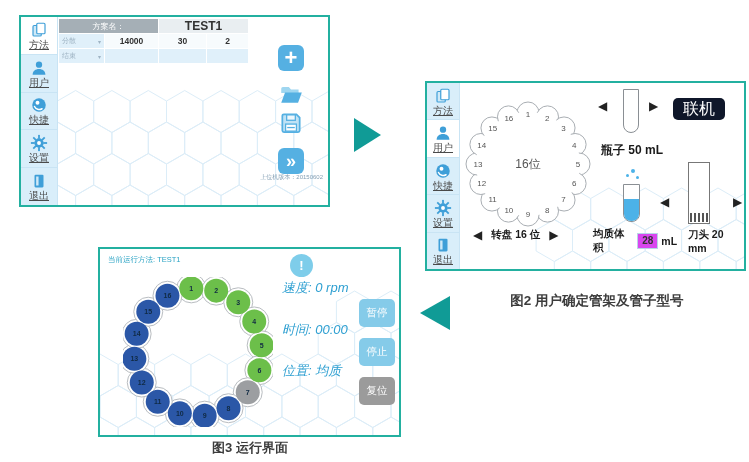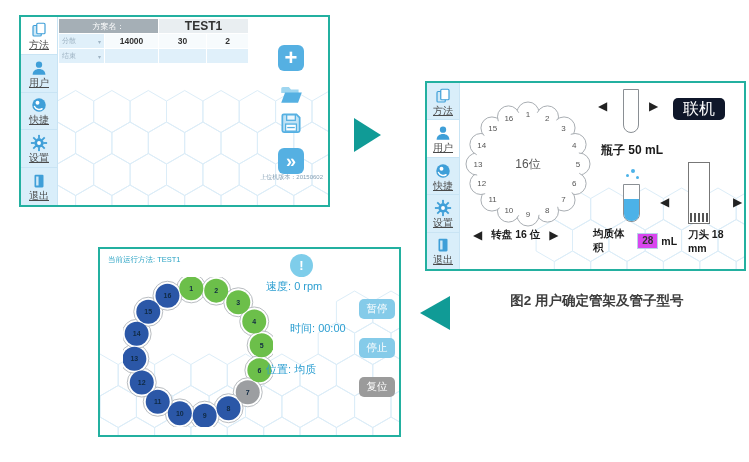--- a/index.html
+++ b/index.html
@@ -71,22 +71,22 @@
   .rowgrp{position:absolute;z-index:2;display:flex;align-items:center;font-size:10.5px;font-weight:600;color:#1a1a1a;}
   .turn-grp{left:46px;top:145px;gap:9px;}
   .vol-grp{left:166px;top:144px;gap:3px;}
   .valbox{border:1px solid #b9d6e6;background:#d946ef;padding:0 4px;font-size:10px;color:#333;line-height:14px;}
   .spc{width:5px;}
   
   .method-line{position:absolute;left:8px;top:6px;font-size:7.5px;color:#2aa3c4;z-index:1;}
   .info{position:absolute;left:190px;top:5px;width:23px;height:23px;border-radius:50%;background:#7ecdea;
         color:#fff;font-weight:bold;font-size:13px;display:flex;align-items:center;justify-content:center;z-index:2;cursor:pointer;}
   .d3{left:23px;top:28px;}
-  .readout{position:absolute;left:166px;font-size:11px;color:#2d9fd1;z-index:1;white-space:nowrap;}
-  .ctrlbtn{position:absolute;left:259px;width:36px;height:20px;border-radius:5px;color:#fff;font-size:10.5px;
+  .readout{position:absolute;left:182px;font-size:13px;color:#2d9fd1;z-index:1;white-space:nowrap;font-style:italic;}
+  .ctrlbtn{position:absolute;left:259px;width:36px;height:28px;border-radius:5px;color:#fff;font-size:10.5px;
            display:flex;align-items:center;justify-content:center;cursor:pointer;z-index:2;}
   .ctrl-blue{background:#85cbe9;}
   .ctrl-gray{background:#9b9b9b;}
 </style>
 </head>
 <body>
 
 <div class="stage">
 
   <section class="panel fig1">
@@ -384,21 +384,21 @@
     <div class="rowgrp turn-grp">
       <span class="selarrow" style="position:static;">◀</span>
       <span>转盘 16 位</span>
       <span class="selarrow" style="position:static;">▶</span>
     </div>
     <div class="rowgrp vol-grp">
       <span>均质体积</span>
       <span class="valbox">28</span>
       <span>mL</span>
       <span class="spc"></span>
-      <span>刀头 18 mm</span>
+      <span>刀头 20 mm</span>
     </div>
   </section>
   <div class="caption cap2">图2 用户确定管架及管子型号</div>
 
   <div class="bigarrow arr-l"></div>
 
   <section class="panel fig3">
     <svg class="hexbg" viewBox="0 0 299 186" preserveAspectRatio="none">
         <polygon points="272.8,73.5 254.6,84.0 236.4,73.5 236.4,52.5 254.6,42.0 272.8,52.5"></polygon>
         <polygon points="309.2,73.5 291.0,84.0 272.8,73.5 272.8,52.5 291.0,42.0 309.2,52.5"></polygon>
@@ -487,25 +487,26 @@
         <text x="13.635536968435652" y="59.32301793894892" text-anchor="middle" font-size="7" font-weight="bold" fill="#102a43">14</text>
         <circle cx="25.26265846675387" cy="34.7234949728104" r="12" fill="#2b57a7"></circle>
         <text x="25.26265846675387" y="37.2234949728104" text-anchor="middle" font-size="7" font-weight="bold" fill="#102a43">15</text>
         <circle cx="44.46183934338504" cy="18.75570478963423" r="12" fill="#2b57a7"></circle>
         <text x="44.46183934338504" y="21.25570478963423" text-anchor="middle" font-size="7" font-weight="bold" fill="#102a43">16</text>
       </svg>
 
     <div class="readout" style="top:30px;">
       <span>速度:</span> <span>0 rpm</span>
     </div>
-    <div class="readout" style="top:72px;margin-left:24px;">
+    <div class="readout" style="top:72px;">
       <span>时间:</span> <span>00:00</span>
     </div>
     <div class="readout" style="top:113px;">
       <span>位置:</span> <span>均质</span>
     </div>
 
     <div class="ctrlbtn ctrl-blue" style="top:50px;">暂停</div>
     <div class="ctrlbtn ctrl-blue" style="top:89px;">停止</div>
     <div class="ctrlbtn ctrl-gray" style="top:128px;">复位</div>
   </section>
+  <div class="caption cap3">图3 运行界面</div>
 
 </div>
 
 </body></html>

